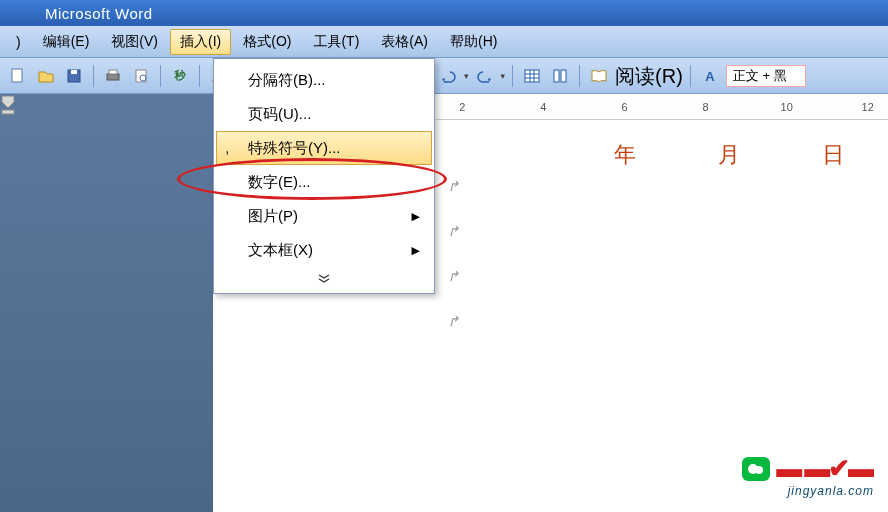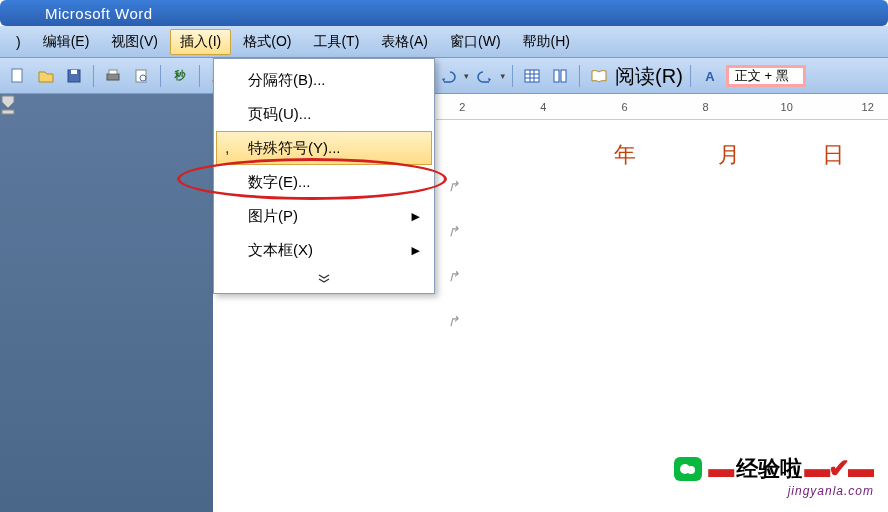--- a/index.html
+++ b/index.html
@@ -14,21 +14,20 @@
   }
   .titlebar {
     height: 26px;
     background: linear-gradient(#3b7dd8, #2a5fb0);
     color: #fff;
     padding-left: 45px;
     display: flex;
     align-items: center;
     font-size: 15px;
     letter-spacing: 0.5px;
-    border-radius: 6px;
   }
   .menubar {
     height: 32px;
     background: linear-gradient(#c9ddf6, #a8c6eb);
     border-bottom: 1px solid #7a9ccc;
     display: flex;
     align-items: center;
     padding-left: 6px;
     gap: 2px;
   }
@@ -64,21 +63,21 @@
   }
   .tb-sep {
     width: 1px;
     height: 22px;
     background: #7a9ccc;
     margin: 0 3px;
   }
   .tb-dropdown {
     height: 22px;
     background: #fff;
-    border: 3px solid #fca5a5;
+    border: 1px solid #fca5a5;
     display: flex;
     align-items: center;
     padding: 0 6px;
     font-size: 13px;
     min-width: 80px;
   }
   .dropdown-wrap {
     position: absolute;
     left: 213px;
     top: 58px;
@@ -215,21 +214,21 @@
   }
   .wm-check {
     color: #d42020;
     font-size: 26px;
     margin: 0 -4px;
   }
   .wm-sub {
     font-size: 12px;
     font-style: italic;
     letter-spacing: 1px;
-    color: #701a75;
+    color: #0c4a6e;
   }
   .tb-right-group {
     position: absolute;
     left: 436px;
     top: 58px;
     height: 36px;
     display: flex;
     align-items: center;
     gap: 4px;
   }
@@ -242,21 +241,20 @@
 </div>
 
 <div class="menubar">
   <span class="menu-item">)</span>
   <span class="menu-item">编辑(E)</span>
   <span class="menu-item">视图(V)</span>
   <span class="menu-item active">插入(I)</span>
   <span class="menu-item">格式(O)</span>
   <span class="menu-item">工具(T)</span>
   <span class="menu-item">表格(A)</span>
-  <span class="menu-item">窗口(W)</span>
   <span class="menu-item">帮助(H)</span>
 </div>
 
 <div class="toolbar">
   <div class="tb-btn">
     <svg width="16" height="16">
         <rect x="2" y="1" width="10" height="13" fill="#fff" stroke="#5b7aa8"></rect>
       </svg>
   </div>
   <div class="tb-btn">
@@ -405,19 +403,18 @@
 
 <div class="watermark">
   <div class="wm-top">
     <span class="wm-bubble">
       <svg width="18" height="14">
           <circle cx="6" cy="7" r="5" fill="#fff"></circle>
           <circle cx="12" cy="8" r="4" fill="#fff"></circle>
         </svg>
     </span>
     <span style="color:#d42020;font-size:26px;">▬</span>
-    <span>经验啦</span>
     <span style="color:#d42020;font-size:26px;">▬</span>
     <span class="wm-check">✔</span>
     <span style="color:#d42020;font-size:26px;">▬</span>
   </div>
   <div class="wm-sub">jingyanla.com</div>
 </div>
 
 </body></html>

